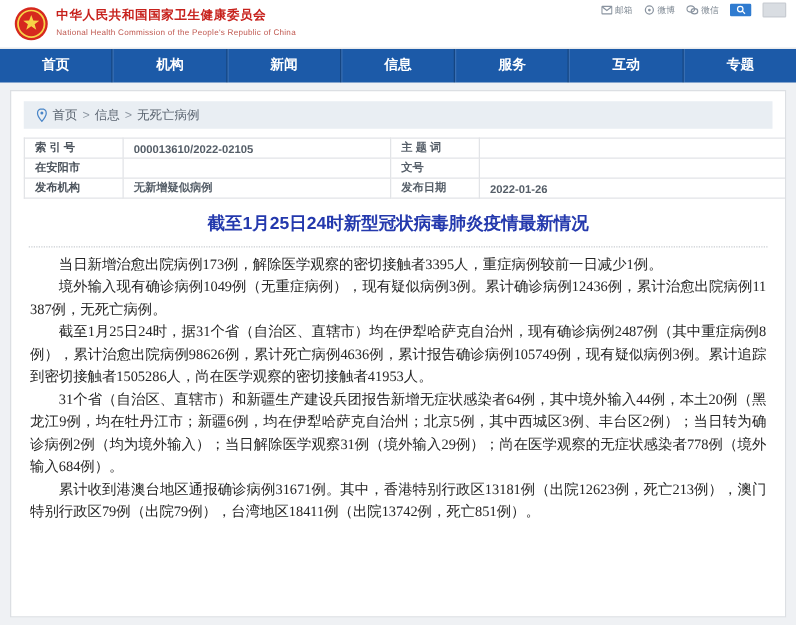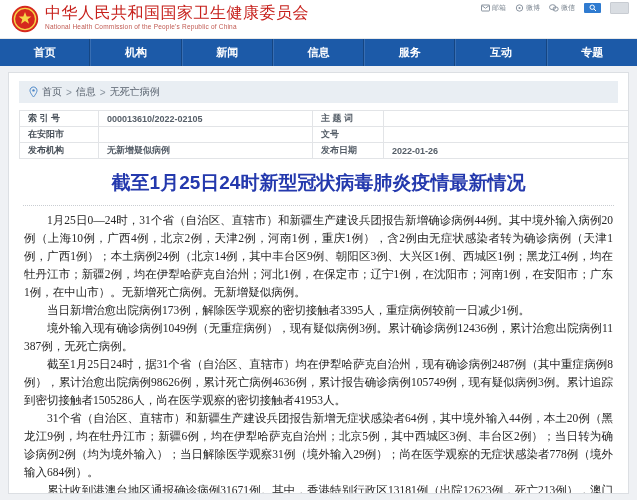--- a/index.html
+++ b/index.html
@@ -6,21 +6,21 @@
   body{
     width:637px;height:500px;overflow:hidden;
     background:#eff1f4;
     font-family:"Liberation Sans","DejaVu Sans",sans-serif;
     -webkit-font-smoothing:antialiased;
   }
   
   .top-bar{height:38px;background:#ffffff;position:relative;border-bottom:1px solid #e9e9e9;}
   .logo{position:absolute;left:11px;top:5px;width:28px;height:28px;}
   .org{position:absolute;left:45px;top:5px;}
-  .org-name{font-size:16px;font-weight:normal;color:#c7211c;letter-spacing:.5px;line-height:15px;}
+  .org-name{font-size:10px;font-weight:bold;color:#c7211c;letter-spacing:.5px;line-height:15px;}
   .org-name-en{font-size:6.5px;color:#c05a52;margin-top:3px;letter-spacing:.2px;}
   .utilities{position:absolute;right:8px;top:2px;display:flex;align-items:center;gap:9px;}
   .util-link{display:flex;align-items:center;gap:2px;font-size:7px;color:#7d8792;cursor:pointer;}
   .util-btn{width:17px;height:10px;border-radius:1px;display:flex;align-items:center;justify-content:center;cursor:pointer;}
   .util-btn.blue{background:#2f7bd0;}
   .util-btn.gray{background:#d9dde2;border:1px solid #c8ccd2;}
   
   .nav{height:27px;background:#1c5aa8;display:flex;}
   .nav-item{flex:1;text-align:center;line-height:27px;color:#ffffff;font-size:11px;font-weight:bold;
     border-right:1px solid rgba(0,0,0,.22);border-left:1px solid rgba(255,255,255,.12);cursor:pointer;}
@@ -32,21 +32,21 @@
     padding:0 10px;font-size:10px;color:#5a6470;gap:4px;}
   .crumb{cursor:pointer;}
   .crumb-sep{color:#8b95a0;}
   
   .meta{margin:7px 10px 0;width:615px;border-collapse:collapse;table-layout:fixed;font-weight:bold;}
   .meta td{border:1px solid #e2e4e7;height:15px;font-size:9px;color:#555e68;padding:0 0 0 8px;background:#fff;}
   .meta td.lab{width:70px;color:#4a525b;}
   .meta td.val-l{width:205px;}
   .meta td.lab-r{width:62px;}
   
-  .doc-title{margin:11px 14px 0;text-align:center;font-size:19px;font-weight:bold;color:#2439ad;}
+  .doc-title{margin:11px 14px 0;text-align:center;font-size:14px;font-weight:bold;color:#2439ad;}
   .dotline{margin:9px 14px 0;border-top:1px dotted #c9cdd2;height:0;}
   .article{margin:5px 15px 0;font-family:"Liberation Serif","DejaVu Serif",serif;
     font-size:11.5px;line-height:18px;color:#262626;text-align:justify;word-break:break-all;}
   .article p{margin:0;text-indent:2em;}
   svg{display:block;}
 </style>
 </head>
 <body>
 
 <div class="top-bar">
@@ -137,21 +137,20 @@
       <td class="lab-r">发布日期</td>
       <td>2022-01-26</td>
     </tr>
   </tbody>
     </table>
 
   <div class="doc-title">截至1月25日24时新型冠状病毒肺炎疫情最新情况</div>
   <div class="dotline"></div>
 
   <div class="article">
-    <p>1月25日0—24时，31个省（自治区、直辖市）和新疆生产建设兵团报告新增确诊病例44例。其中境外输入病例20例（上海10例，广西4例，北京2例，天津2例，河南1例，重庆1例），含2例由无症状感染者转为确诊病例（天津1例，广西1例）；本土病例24例（北京14例，其中丰台区9例、朝阳区3例、大兴区1例、西城区1例；黑龙江4例，均在牡丹江市；新疆2例，均在伊犁哈萨克自治州；河北1例，在保定市；辽宁1例，在沈阳市；河南1例，在安阳市；广东1例，在中山市）。无新增死亡病例。无新增疑似病例。</p>
     <p>当日新增治愈出院病例173例，解除医学观察的密切接触者3395人，重症病例较前一日减少1例。</p>
     <p>境外输入现有确诊病例1049例（无重症病例），现有疑似病例3例。累计确诊病例12436例，累计治愈出院病例11387例，无死亡病例。</p>
     <p>截至1月25日24时，据31个省（自治区、直辖市）均在伊犁哈萨克自治州，现有确诊病例2487例（其中重症病例8例），累计治愈出院病例98626例，累计死亡病例4636例，累计报告确诊病例105749例，现有疑似病例3例。累计追踪到密切接触者1505286人，尚在医学观察的密切接触者41953人。</p>
     <p>31个省（自治区、直辖市）和新疆生产建设兵团报告新增无症状感染者64例，其中境外输入44例，本土20例（黑龙江9例，均在牡丹江市；新疆6例，均在伊犁哈萨克自治州；北京5例，其中西城区3例、丰台区2例）；当日转为确诊病例2例（均为境外输入）；当日解除医学观察31例（境外输入29例）；尚在医学观察的无症状感染者778例（境外输入684例）。</p>
     <p>累计收到港澳台地区通报确诊病例31671例。其中，香港特别行政区13181例（出院12623例，死亡213例），澳门特别行政区79例（出院79例），台湾地区18411例（出院13742例，死亡851例）。</p>
   </div>
 
 </div>
 
 </body></html>

